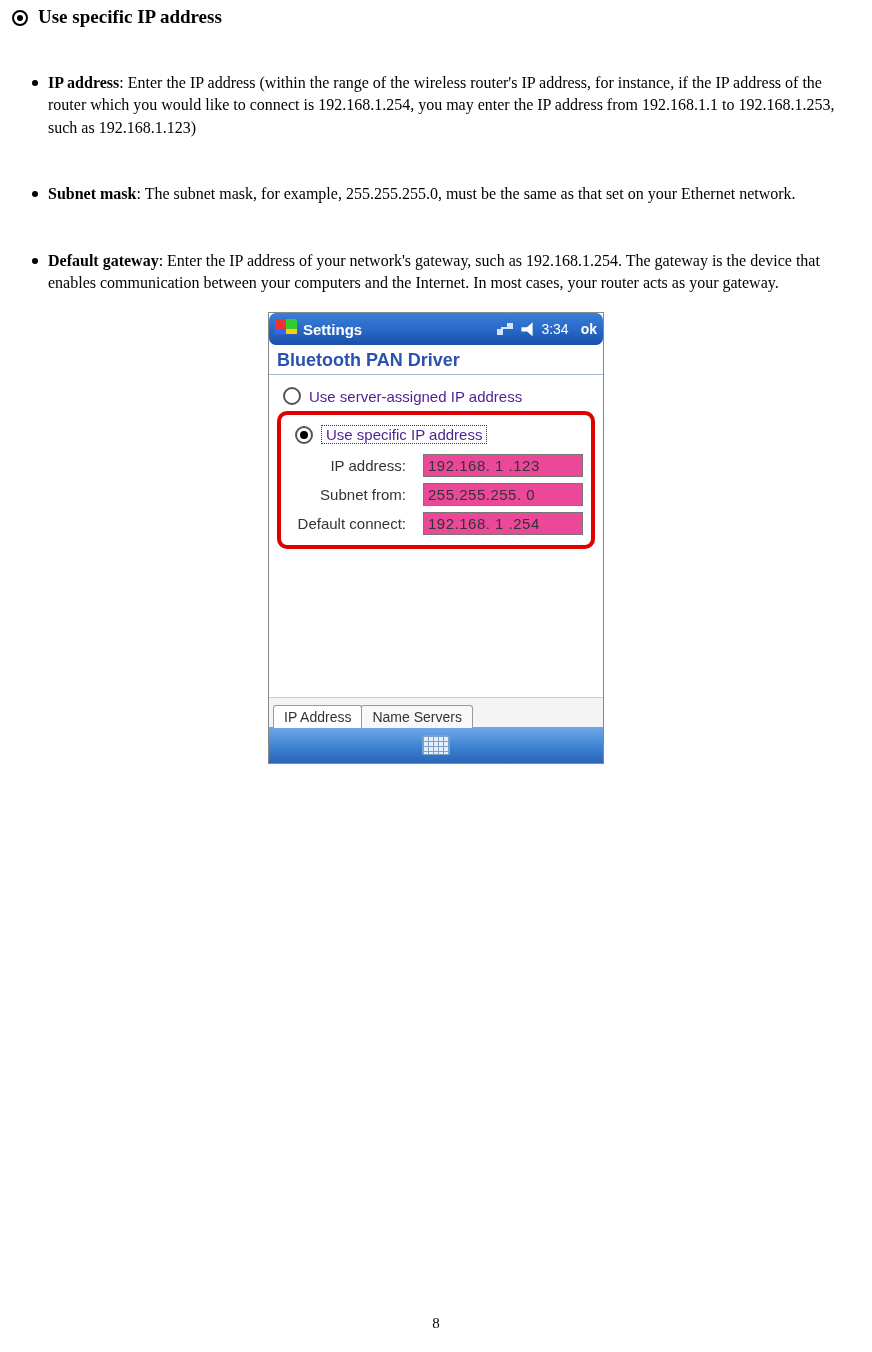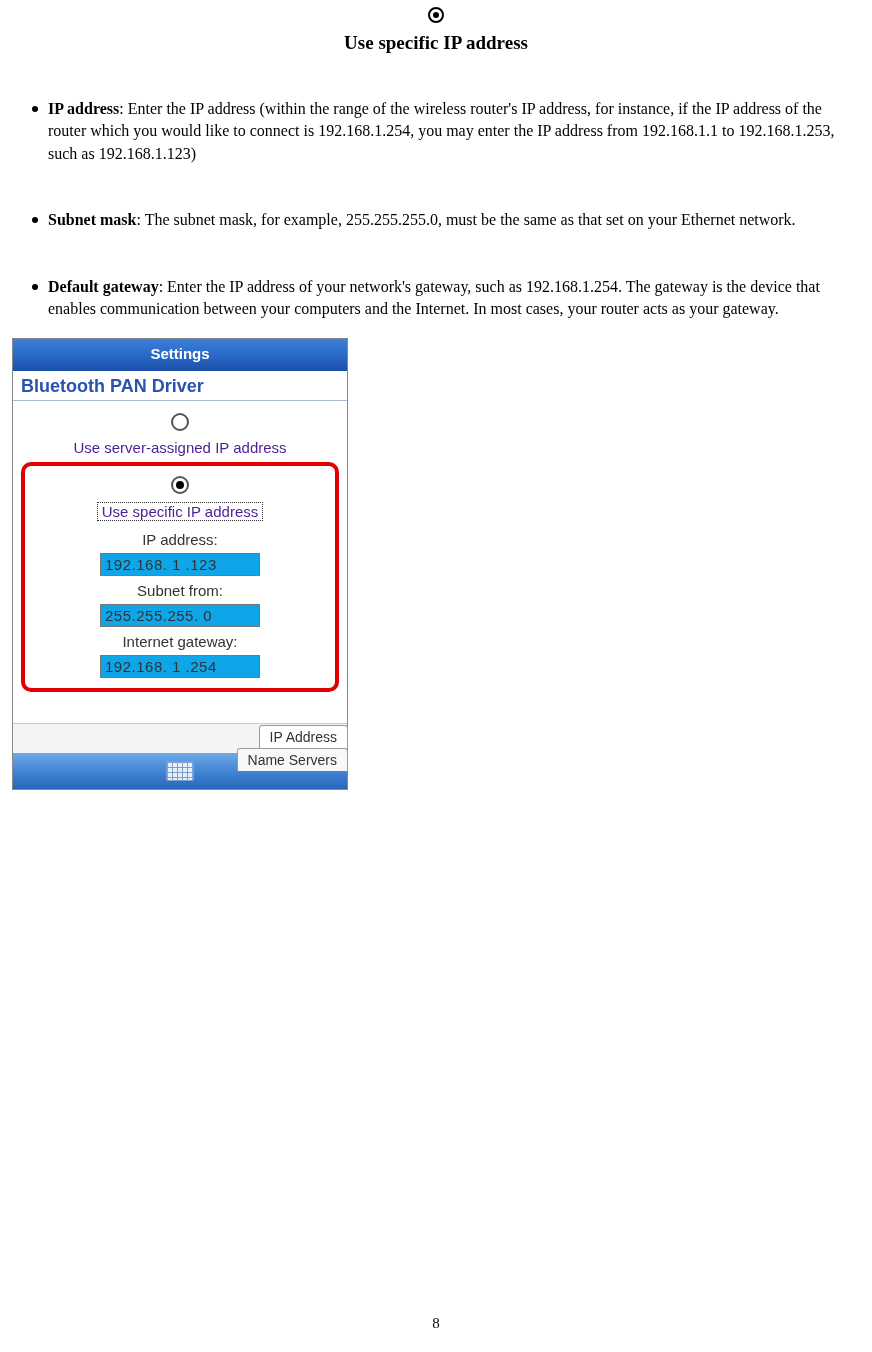--- a/index.html
+++ b/index.html
@@ -1,15 +1,15 @@
 <!DOCTYPE html>
 <html><head>
   <meta charset="utf-8">
   <style>
-    * { box-sizing: border-box; margin: 0; padding: 0; flex-direction: column; }
+    * { box-sizing: border-box; margin: 0; padding: 0; }
     body {
       font-family: "Times New Roman", Times, serif;
       font-size: 16px;
       color: #000;
       background: #fff;
       width: 872px;
       height: 1352px;
       position: relative;
       padding: 6px 12px 0 12px;
     }
@@ -78,20 +78,21 @@
     }
     .titlebar {
       height: 32px;
       background: linear-gradient(to bottom, #3a7fd9 0%, #2a6ac8 50%, #1a4fa8 100%);
       color: #fff;
       display: flex;
       align-items: center;
       padding: 0 6px;
       gap: 6px;
       font-weight: bold;
+      border-radius: 7px;
     }
     .win-flag {
       width: 22px;
       height: 20px;
       background:
         linear-gradient(to right, #e33 0 50%, transparent 50%) 0 0/100% 50% no-repeat,
         linear-gradient(to right, transparent 0 50%, #3c3 50%) 0 0/100% 50% no-repeat,
         linear-gradient(to right, #36f 0 50%, transparent 50%) 0 50%/100% 50% no-repeat,
         linear-gradient(to right, transparent 0 50%, #fc0 50%) 0 50%/100% 50% no-repeat;
       border-radius: 2px;
@@ -158,32 +159,32 @@
     }
     .dotted-label {
       border: 1px dotted #333;
       padding: 0 4px;
       display: inline-block;
     }
     .field-row {
       display: flex;
       align-items: center;
       justify-content: flex-end;
-      gap: 5px;
+      gap: 17px;
       margin-top: 6px;
     }
     .field-label {
       font-size: 15px;
       color: #333;
       text-align: right;
     }
     .field-input {
       width: 160px;
       border: 1px solid #777;
-      background: #0ea5e9;
+      background: #ec4899;
       font-family: Tahoma, Verdana, sans-serif;
       font-size: 15px;
       padding: 2px 4px;
       color: #333;
       letter-spacing: 0.5px;
     }
     .tabs {
       display: flex;
       align-items: flex-end;
       border-top: 1px solid #c9c9c9;
@@ -276,21 +277,21 @@
         </div>
         <div class="field-row">
           <span class="field-label">IP address:</span>
           <input class="field-input" value="192.168. 1 .123" style="">
         </div>
         <div class="field-row">
           <span class="field-label">Subnet from:</span>
           <input class="field-input" value="255.255.255. 0" style="">
         </div>
         <div class="field-row">
-          <span class="field-label">Internet gateway:</span>
+          <span class="field-label">Default connect:</span>
           <input class="field-input" value="192.168. 1 .254" style="">
         </div>
       </div>
       <div class="tabs">
         <div class="tab active">IP Address</div>
         <div class="tab">Name Servers</div>
       </div>
     </div>
     <div class="bottombar">
       <span class="kbd-icon"></span>

